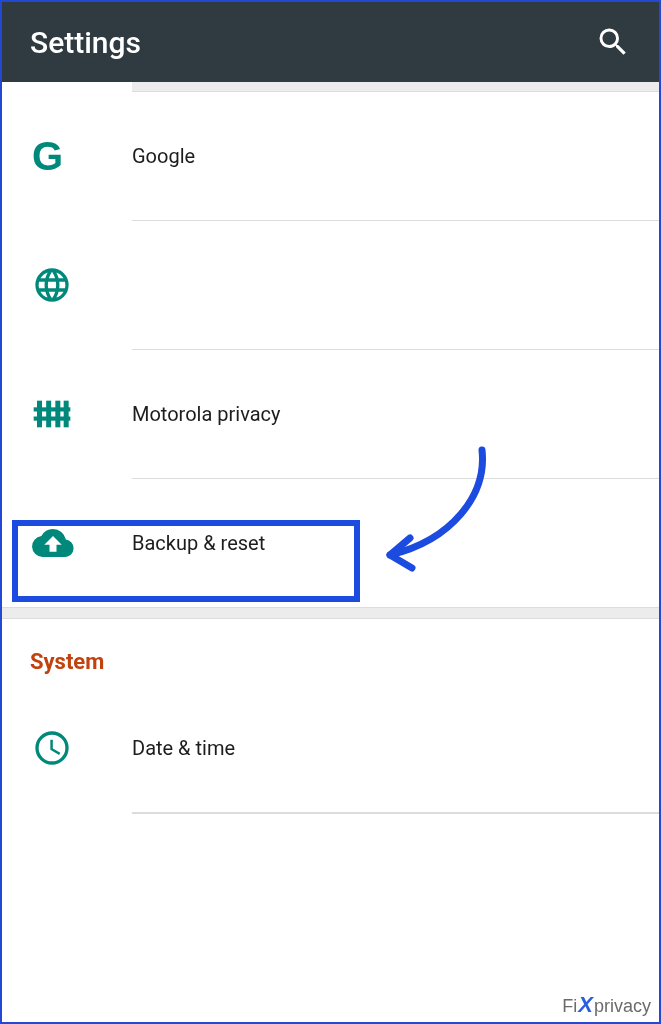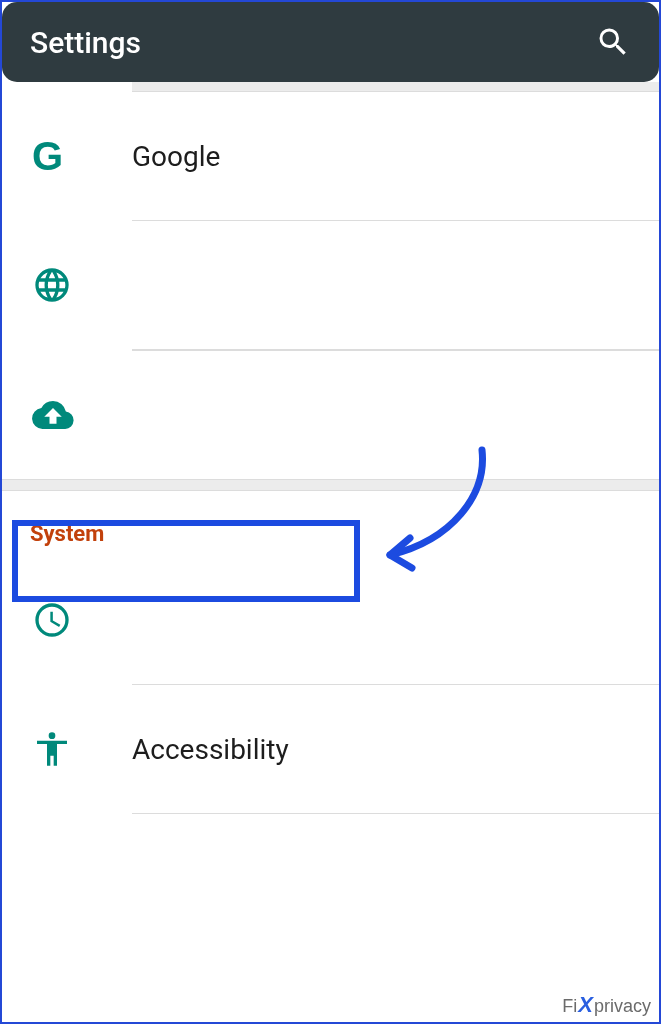--- a/index.html
+++ b/index.html
@@ -12,39 +12,38 @@
       position: relative;
       overflow: hidden;
     }
     .header {
       background: #2f3b40;
       height: 80px;
       display: flex;
       align-items: center;
       justify-content: space-between;
       padding: 0 28px;
-      border-radius: 15px;
     }
     .title {
       color: #fff;
       font-size: 30px;
       font-weight: 500;
     }
     .search-icon { color: #fff; width: 36px; height: 36px; }
     .thin-bar { height: 10px; background: #ececec; border-bottom: 1px solid #dcdcdc; margin-left: 130px; }
     .list { padding: 0; }
     .item {
       display: flex;
       align-items: center;
       height: 128px;
       padding-left: 30px;
       position: relative;
     }
     .item .icon-wrap { width: 100px; display: flex; align-items: center; justify-content: flex-start; }
-    .item .label { font-size: 28px; color: #1d1d1d; }
+    .item .label { font-size: 20px; color: #1d1d1d; }
     .divider { height: 1px; background: #dcdcdc; margin-left: 130px; }
     .section-gap { height: 12px; background: #ececec; border-top: 1px solid #dcdcdc; border-bottom: 1px solid #dcdcdc; }
     .section-title { color: #c2410c; font-size: 22px; font-weight: 700; padding: 30px 0 10px 28px; }
 
     .highlight-box {
       position: absolute;
       left: 10px;
       top: 518px;
       width: 348px;
       height: 82px;
@@ -110,53 +109,62 @@
 
   <div class="item">
     <div class="icon-wrap">
       <svg width="40" height="40" viewBox="0 0 24 24">
           <path class="icon-teal" d="M12 2a10 10 0 1 0 0 20 10 10 0 0 0 0-20zm6.93 6h-2.95a15.7 15.7 0 0 0-1.38-3.56A8.03 8.03 0 0 1 18.93 8zM12 4c.83 1.2 1.48 2.53 1.91 4H10.1c.43-1.47 1.08-2.8 1.9-4zM4.26 14A7.94 7.94 0 0 1 4 12c0-.69.1-1.36.26-2h3.38a16.5 16.5 0 0 0 0 4H4.26zm.81 2h2.95c.32 1.25.78 2.45 1.38 3.56A8.03 8.03 0 0 1 5.07 16zm2.95-8H5.07a8.03 8.03 0 0 1 4.33-3.56A15.7 15.7 0 0 0 8.02 8zM12 20c-.83-1.2-1.48-2.53-1.91-4h3.82c-.43 1.47-1.08 2.8-1.91 4zm2.34-6H9.66a14.7 14.7 0 0 1 0-4h4.68a14.7 14.7 0 0 1 0 4zm.25 5.56A15.7 15.7 0 0 0 15.97 16h2.95a8.03 8.03 0 0 1-4.33 3.56zM16.36 14a16.5 16.5 0 0 0 0-4h3.38c.17.64.26 1.31.26 2s-.1 1.36-.26 2h-3.38z"></path>
         </svg>
     </div>
   </div>
   <div class="divider"></div>
 
+  <div class="item">
+    <div class="icon-wrap">
+      <svg width="40" height="40" viewBox="0 0 24 24">
+        <g class="icon-teal">
+          <rect x="3" y="4" width="3" height="16"></rect>
+          <rect x="8.5" y="4" width="3" height="16"></rect>
+          <rect x="14" y="4" width="3" height="16"></rect>
+          <rect x="19" y="4" width="3" height="16"></rect>
+          <rect x="1" y="8" width="22" height="2.5"></rect>
+          <rect x="1" y="13.5" width="22" height="2.5"></rect>
+        </g>
+      </svg>
+    </div>
+    <div class="label">Motorola privacy</div>
+  </div>
   <div class="divider"></div>
 
   <div class="item">
     <div class="icon-wrap">
       <svg width="42" height="42" viewBox="0 0 24 24">
           <path class="icon-teal" d="M19.35 10.04A7.49 7.49 0 0 0 12 4a7.5 7.5 0 0 0-6.65 4.04A6 6 0 0 0 6 20h13a5 5 0 0 0 .35-9.96zM14 13v4h-4v-4H7l5-5 5 5h-3z"></path>
         </svg>
     </div>
+    <div class="label">Backup &amp; reset</div>
   </div>
 </div>
 
 <div class="section-gap"></div>
 
 <div class="section-title">System</div>
 
 <div class="list">
   <div class="item">
     <div class="icon-wrap">
       <svg width="40" height="40" viewBox="0 0 24 24">
           <path class="icon-teal" d="M12 2a10 10 0 1 0 0 20 10 10 0 0 0 0-20zm0 18a8 8 0 1 1 0-16 8 8 0 0 1 0 16zm.5-13H11v6l5.25 3.15.75-1.23-4.5-2.67V7z"></path>
         </svg>
     </div>
+    <div class="label">Date &amp; time</div>
   </div>
   <div class="divider"></div>
 
-  <div class="item">
-    <div class="icon-wrap">
-      <svg width="40" height="40" viewBox="0 0 24 24">
-          <path class="icon-teal" d="M12 2a2 2 0 1 1 0 4 2 2 0 0 1 0-4zm9 5H3v2h6v13h2v-6h2v6h2V9h6V7z"></path>
-        </svg>
-    </div>
-    <div class="label">Accessibility</div>
-  </div>
   <div class="divider"></div>
 </div>
 
 <div class="highlight-box"></div>
 <svg class="arrow" viewBox="0 0 130 140">
   <path d="M110 10 C 115 55, 80 100, 18 115" stroke="#1c4be0" stroke-width="7" fill="none" stroke-linecap="round"></path>
   <path d="M18 115 L38 98 M18 115 L40 128" stroke="#1c4be0" stroke-width="7" fill="none" stroke-linecap="round"></path>
 </svg>
 
 <div class="watermark">

